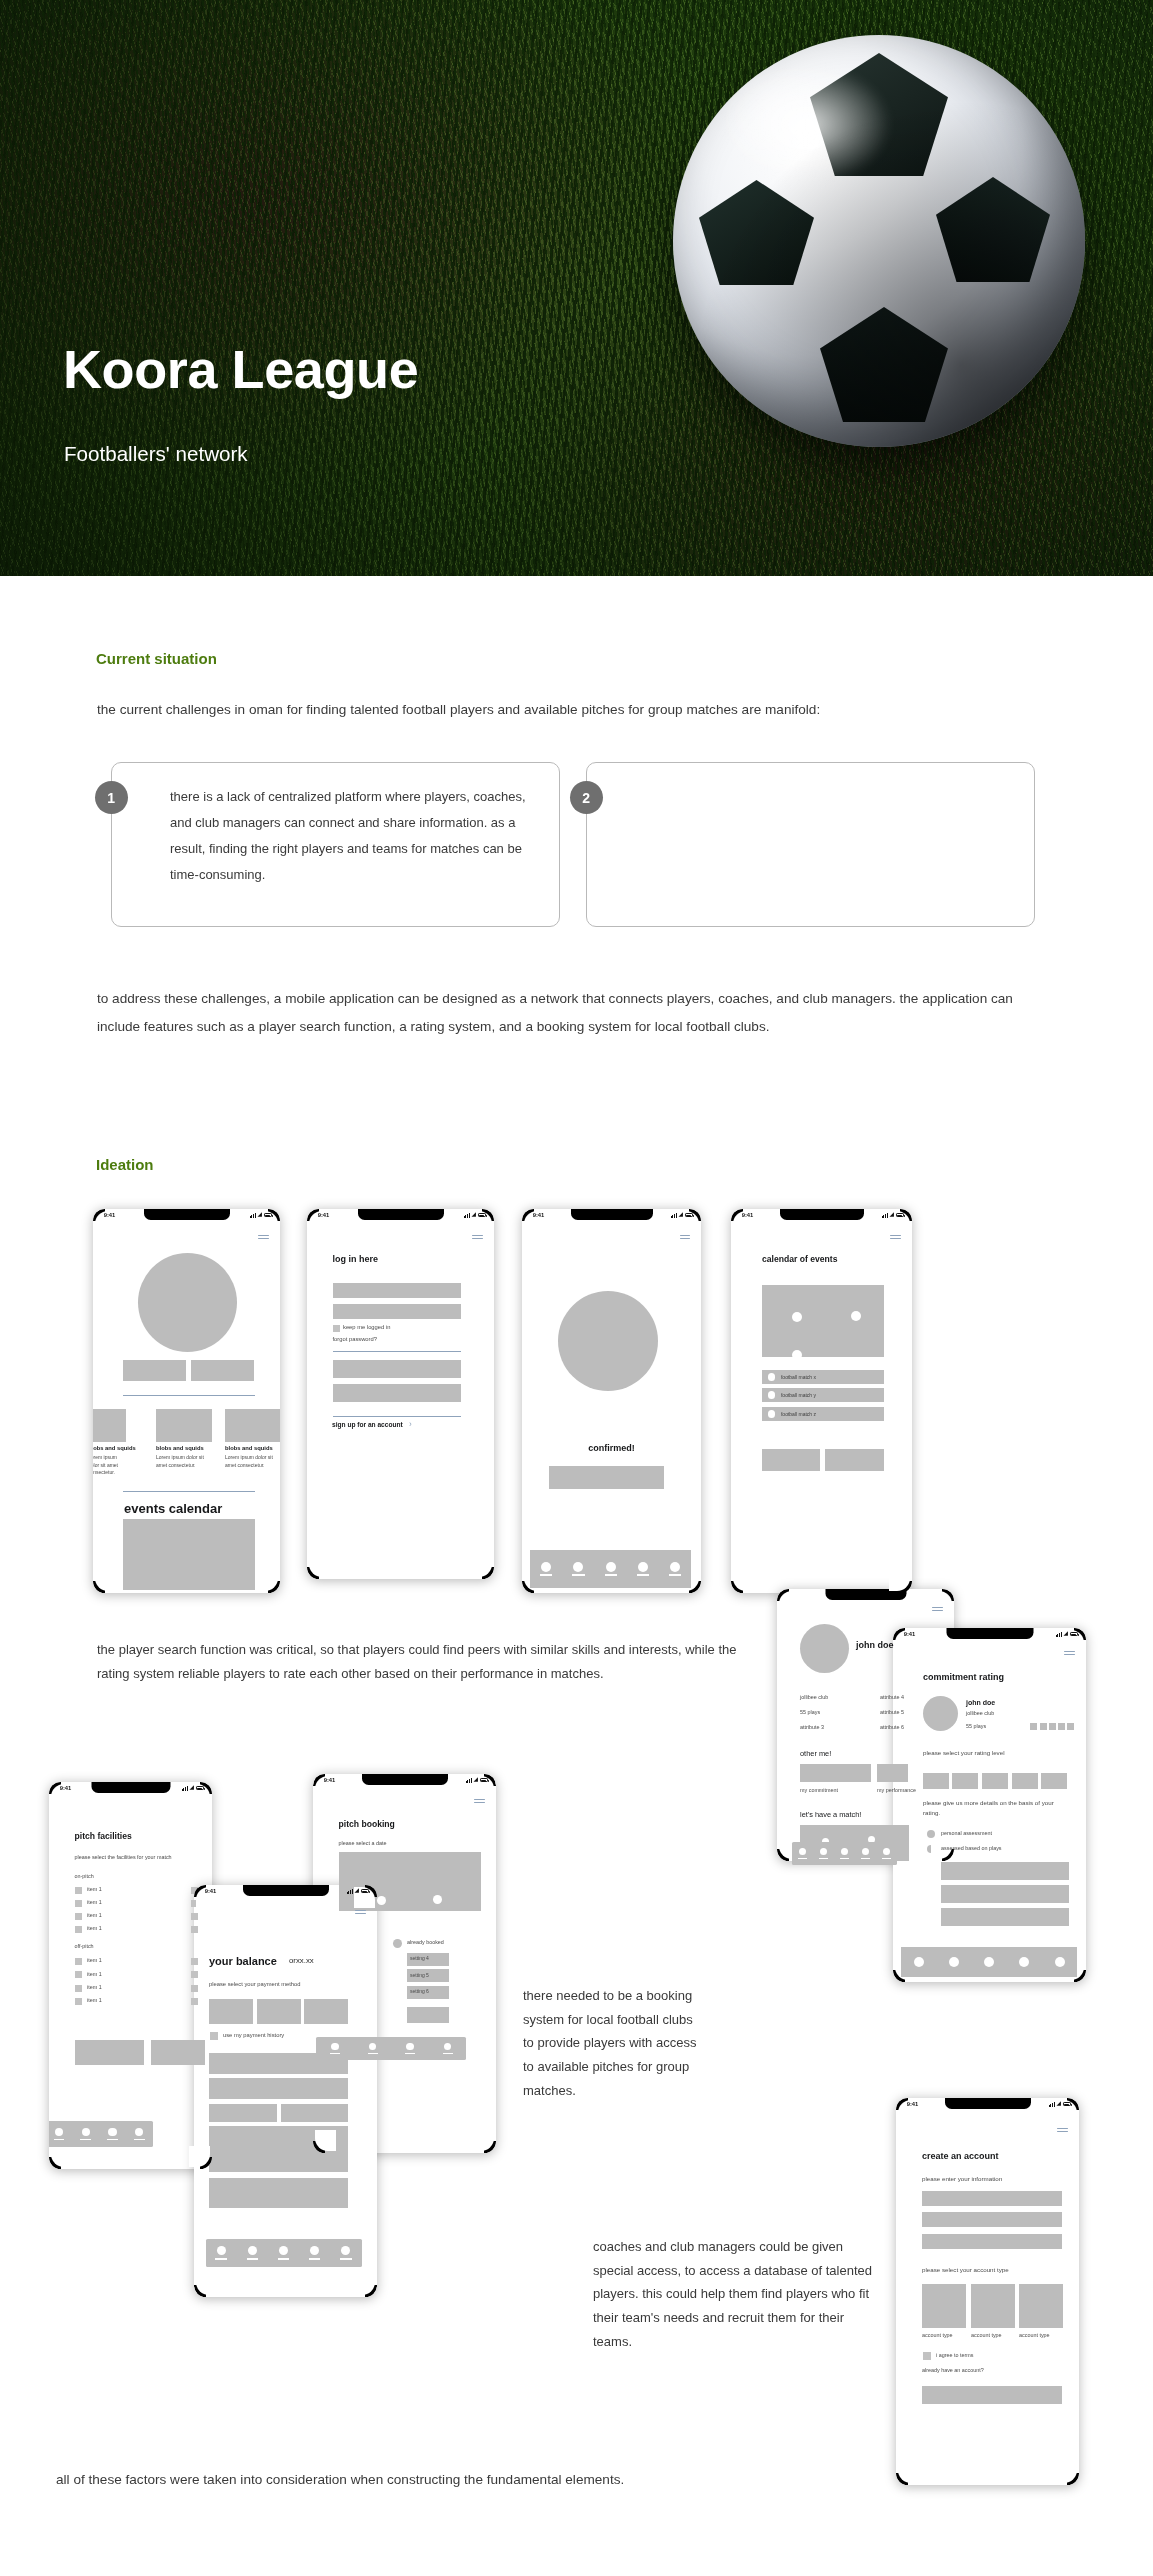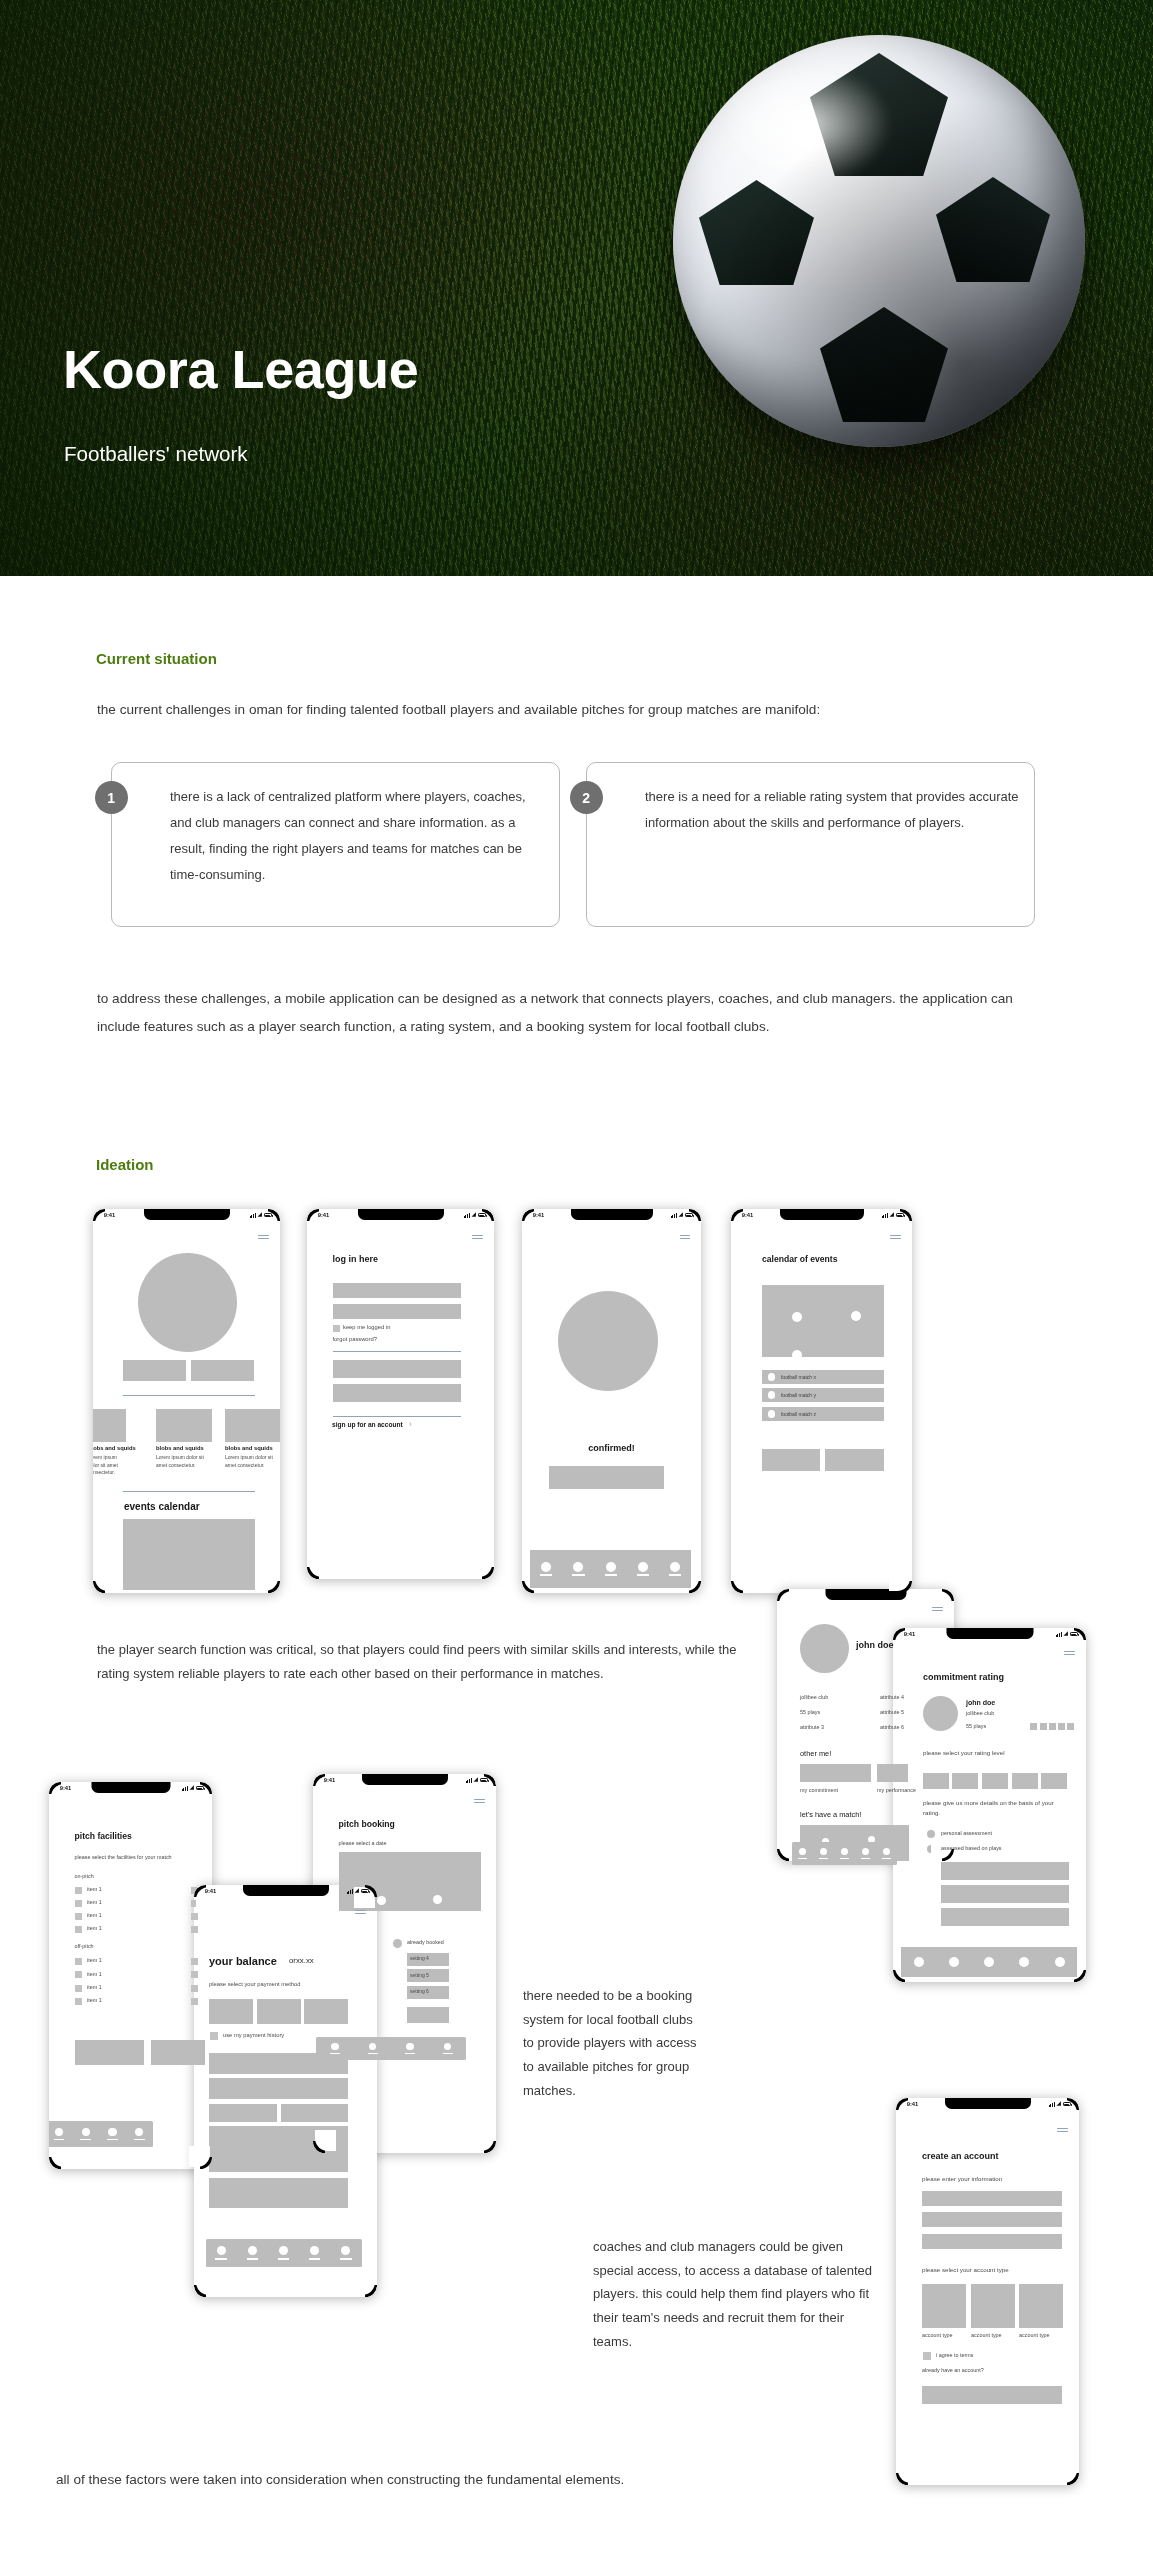--- a/index.html
+++ b/index.html
@@ -199,21 +199,20 @@
 
 <div class="body-text" style="left:97px; top:696px; width:939px;">the current challenges in oman for finding talented football players and available pitches for group matches are manifold:</div>
 
 <div class="card" style="left:111px; top:762px; width:449px; height:165px;">
   <div class="card-num">1</div>
   <div class="card-text">there is a lack of centralized platform where players, coaches, and club managers can connect and share information. as a result, finding the right players and teams for matches can be time-consuming.</div>
 </div>
 
 <div class="card" style="left:586px; top:762px; width:449px; height:165px;">
   <div class="card-num">2</div>
-  <div class="card-text">there is a need for a reliable rating system that provides accurate information about the skills and performance of players.</div>
 </div>
 
 <div class="body-text" style="left:97px; top:985px; width:955px;">to address these challenges, a mobile application can be designed as a network that connects players, coaches, and club managers. the application can include features such as a player search function, a rating system, and a booking system for local football clubs.</div>
 
 <div class="sec-title" style="left:96px; top:1156px;">Ideation</div>
 
 <div class="phone" style="left:93px; top:1209px; width:187px; height:384px;">
   <div class="bezel-tl"></div>
     <div class="bezel-tr"></div>
     <div class="bezel-bl"></div>
@@ -245,21 +244,21 @@
   <div class="ph-b" style="left:-3.3px; top:200px; width:36px; height:33px;"></div>
   <div class="ph-b" style="left:63px; top:200px; width:56px; height:33px;"></div>
   <div class="ph-b" style="left:132px; top:200px; width:56px; height:33px;"></div>
   <div class="ph-h" style="left:-5px; top:236px; font-size:5.8px;">blobs and squids</div>
   <div class="ph-t" style="left:-5px; top:245px; width:38px; font-size:5px; line-height:1.5;">Lorem ipsum dolor sit amet consectetur.</div>
   <div class="ph-h" style="left:63px; top:236px; font-size:5.8px;">blobs and squids</div>
   <div class="ph-t" style="left:63px; top:245px; width:51px; font-size:5px; line-height:1.5;">Lorem ipsum dolor sit amet consectetur.</div>
   <div class="ph-h" style="left:132px; top:236px; font-size:5.8px;">blobs and squids</div>
   <div class="ph-t" style="left:132px; top:245px; width:51px; font-size:5px; line-height:1.5;">Lorem ipsum dolor sit amet consectetur.</div>
   <div class="ph-rule" style="left:30px; top:282px; width:132px;"></div>
-  <div class="ph-h" style="left:31px; top:292px; font-size:10px;">events calendar</div>
+  <div class="ph-h" style="left:31px; top:292px; font-size:13px;">events calendar</div>
   <div class="ph-b" style="left:30px; top:310px; width:132px; height:71px;"></div>
 </div>
 
 <div class="phone" style="left:307px; top:1209px; width:187px; height:370px;">
   <div class="bezel-tl"></div>
     <div class="bezel-tr"></div>
     <div class="bezel-bl"></div>
     <div class="bezel-br"></div>
   <div class="bezel-mask-tl"></div>
     <div class="bezel-mask-tr"></div>

